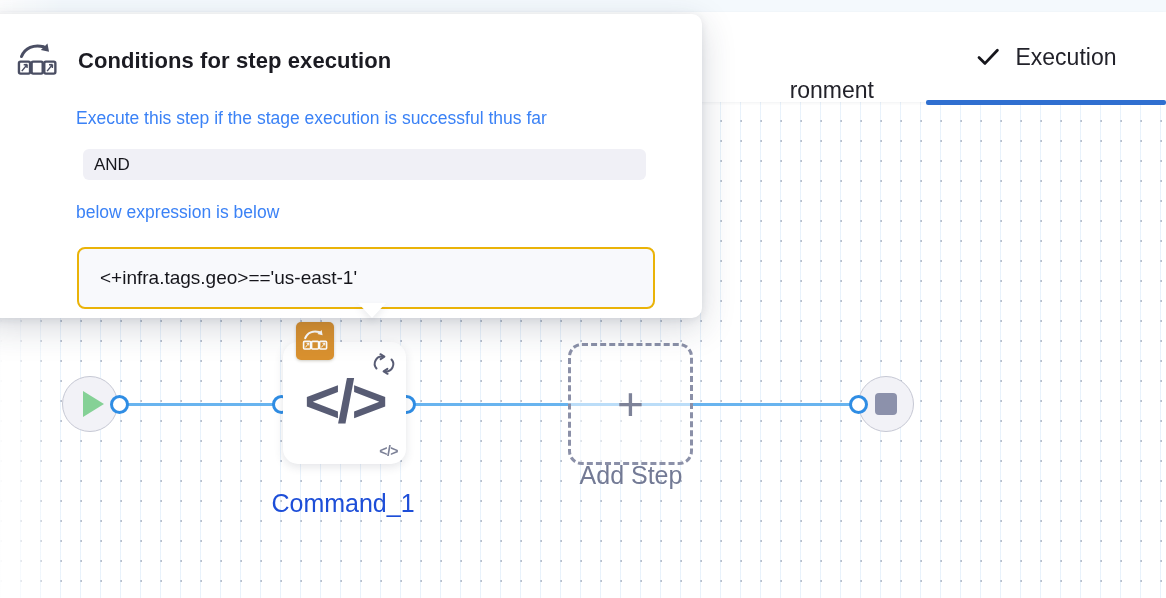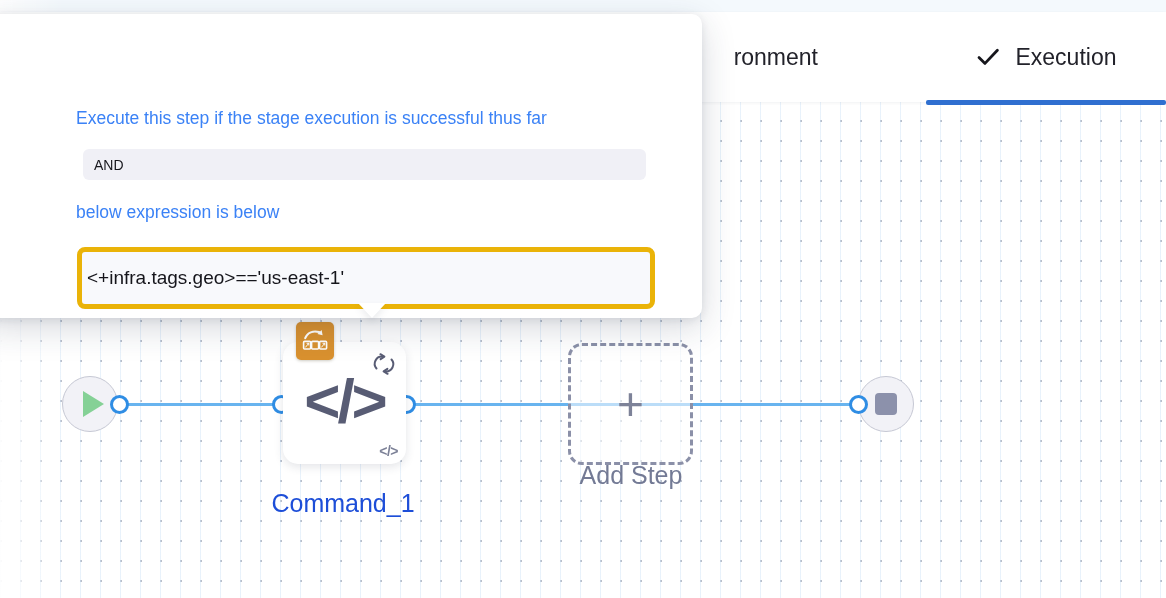--- a/index.html
+++ b/index.html
@@ -78,22 +78,23 @@
     height: 90px;
     padding: 0 0 0 0;
     font-size: 23px;
     color: #22222a;
     cursor: pointer;
     position: relative;
     white-space: nowrap;
   }
   .tab .tab-label { line-height: 1; }
   .tab-environment {
-    margin-right: 108px;
+    margin-right: 52px;
     padding-left: 10px;
+    align-items: flex-end;
   }
   .tab-execution {
     width: 240px;
     justify-content: center;
   }
   .tab-execution .tab-underline {
     position: absolute;
     left: 0;
     right: 0;
     bottom: -3px;
@@ -171,36 +172,36 @@
     left: 83px;
     top: 135px;
     width: 563px;
     height: 31px;
     background: #f0f0f6;
     border-radius: 6px;
     display: flex;
     align-items: center;
     padding-left: 11px;
     box-sizing: border-box;
-    font-size: 14px;
+    font-size: 17px;
     color: #16161c;
     cursor: pointer;
   }
   .expr-box {
     position: absolute;
     left: 77px;
     top: 233px;
     width: 578px;
     height: 62px;
     background: #f8f9fc;
-    border: 5px solid #eab308;
+    border: 2px solid #eab308;
     border-radius: 8px;
     display: flex;
     align-items: center;
-    padding-left: 5px;
+    padding-left: 21px;
     box-sizing: border-box;
     font-size: 19px;
     color: #15151b;
     cursor: text;
   }
 
   
   .flow { position: absolute; left: 0; top: 0; width: 1166px; height: 598px; }
 
   .edge {
@@ -429,20 +430,34 @@
           </svg>
         </span>
         <span class="tab-label">Execution</span>
         <span class="tab-underline"></span>
       </div>
     </div>
   </div>
 
   <div class="popup">
     <div class="popup-body">
+      <div class="popup-header">
+        <span class="cond-icon-dark">
+          <svg width="42" height="38" viewBox="0 0 26 24" aria-hidden="true">
+            <path d="M3.2 9.2 C5.4 3.6 11 1.4 17.2 3.0" stroke="#4a4e63" stroke-width="1.9" fill="none" stroke-linecap="round"></path>
+            <path d="M19.6 1.0 L20.6 6.2 L15.4 5.0 Z" fill="#4a4e63"></path>
+            <rect x="1.6" y="12.4" width="7" height="7.6" rx="1" stroke="#4a4e63" stroke-width="1.5" fill="none"></rect>
+            <rect x="9.6" y="12.4" width="7" height="7.6" rx="1" stroke="#4a4e63" stroke-width="1.5" fill="none"></rect>
+            <rect x="17.6" y="12.4" width="7" height="7.6" rx="1" stroke="#4a4e63" stroke-width="1.5" fill="none"></rect>
+            <path d="M3.4 18.4 L6.8 14.2 M6.8 14.2 L4.6 14.4 M6.8 14.2 L6.7 16.4" stroke="#4a4e63" stroke-width="0.9" fill="none"></path>
+            <path d="M19.4 18.4 L22.8 14.2 M22.8 14.2 L20.6 14.4 M22.8 14.2 L22.7 16.4" stroke="#4a4e63" stroke-width="0.9" fill="none"></path>
+          </svg>
+        </span>
+        <span class="popup-title">Conditions for step execution</span>
+      </div>
 
       <div class="popup-line line-1">Execute this step if the stage execution is successful thus far</div>
 
       <div class="and-field">
         <span>AND</span>
       </div>
 
       <div class="popup-line line-2">below expression is below</div>
 
       <div class="expr-box">

